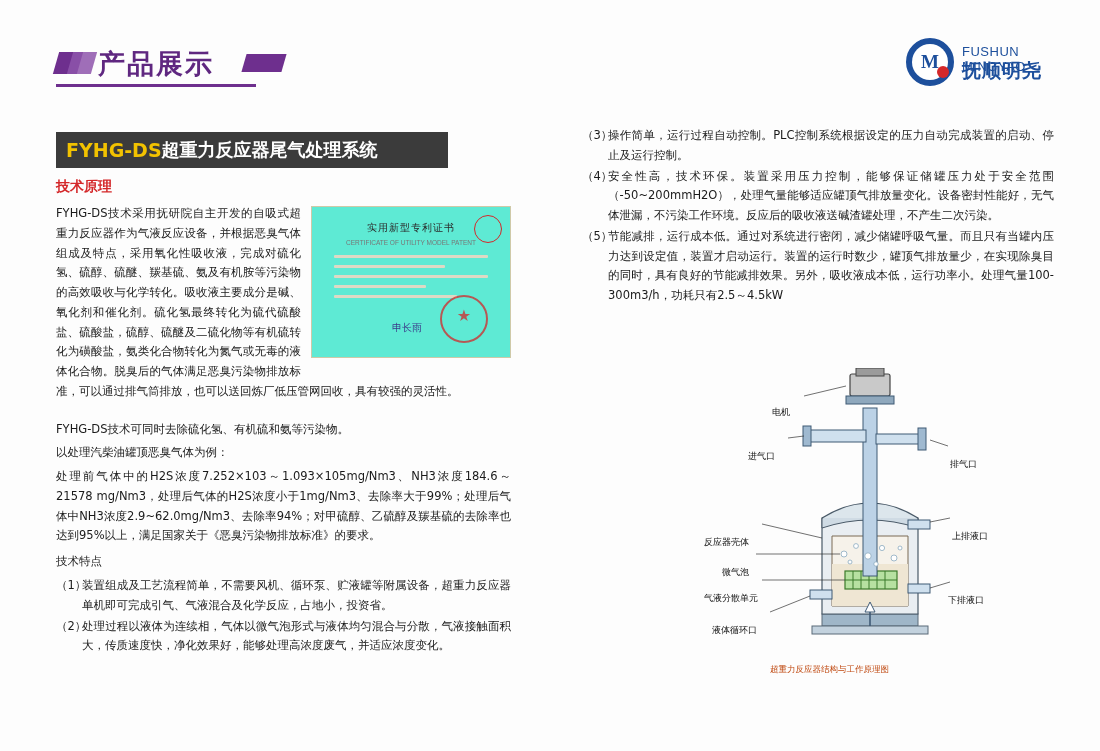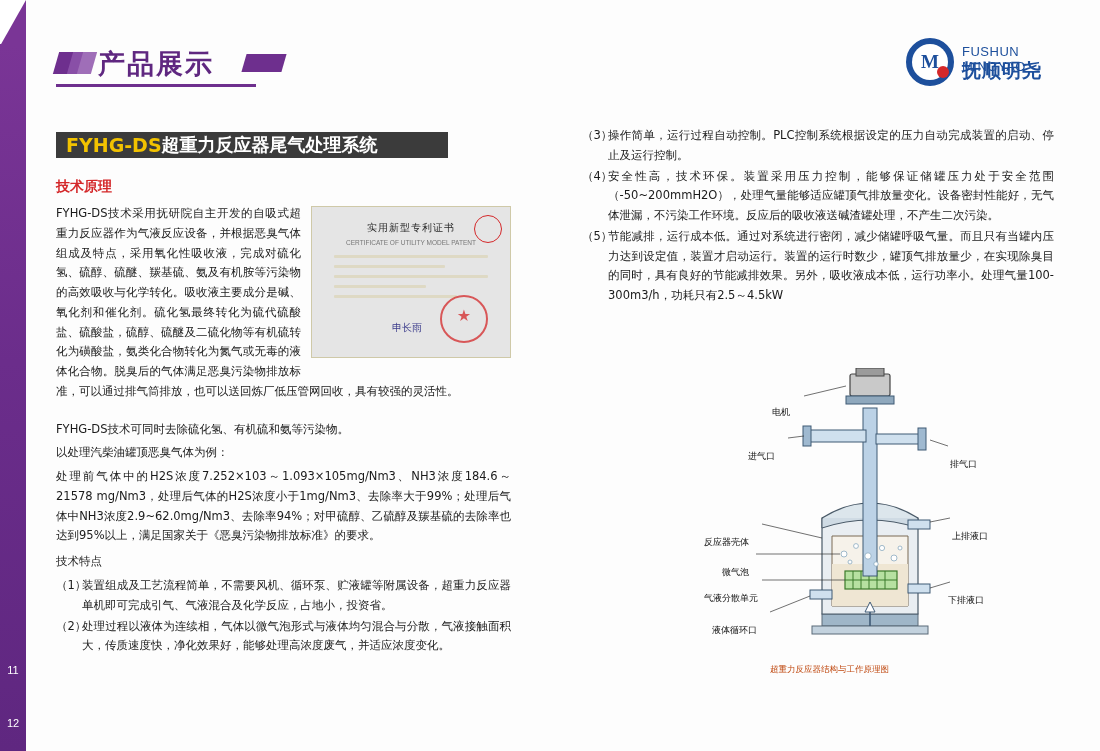--- a/index.html
+++ b/index.html
@@ -169,21 +169,21 @@
     font-family: "DejaVu Sans", sans-serif;
     letter-spacing: 1px;
   }
 
   
   .title-bar {
     position: absolute;
     left: 56px;
     top: 132px;
     width: 392px;
-    height: 26px;
+    height: 36px;
     background: #3b3b3b;
     display: flex;
     align-items: center;
   }
   .title-bar .t-a {
     color: #f2c200;
     font-size: 19px;
     font-weight: bold;
     padding-left: 10px;
     font-family: "DejaVu Sans", sans-serif;
@@ -224,21 +224,21 @@
     font-family: "DejaVu Sans", sans-serif;
     text-align: justify;
     margin: 0 0 4px 0;
   }
   .para-wrap-img { }
   .cert {
     float: right;
     width: 200px;
     height: 152px;
     margin: 2px 0 6px 10px;
-    background: #e5e5e5;
+    background: #5eead4;
     border: 1px solid #cfc9a8;
     position: relative;
     box-sizing: border-box;
   }
   .cert .cert-head {
     position: absolute;
     left: 0; right: 0;
     top: 14px;
     text-align: center;
     font-size: 10px;
@@ -347,26 +347,20 @@
     color: #c04a12;
     font-family: "DejaVu Sans", sans-serif;
     white-space: nowrap;
   }
 </style>
 </head>
 <body>
 
 <div class="page">
 
-  <div class="edge-bar">
-    <div class="band band-main"></div>
-    <div class="corner"></div>
-    <div class="page-num page-num-1">11</div>
-    <div class="page-num page-num-2">12</div>
-  </div>
 
   <div class="header-title">
     <div class="chev"></div>
     <div class="chev chev2"></div>
     <div class="zh">产品展示</div>
     <div class="tail"></div>
   </div>
   <div class="header-rule"></div>
 
   <div class="logo">

